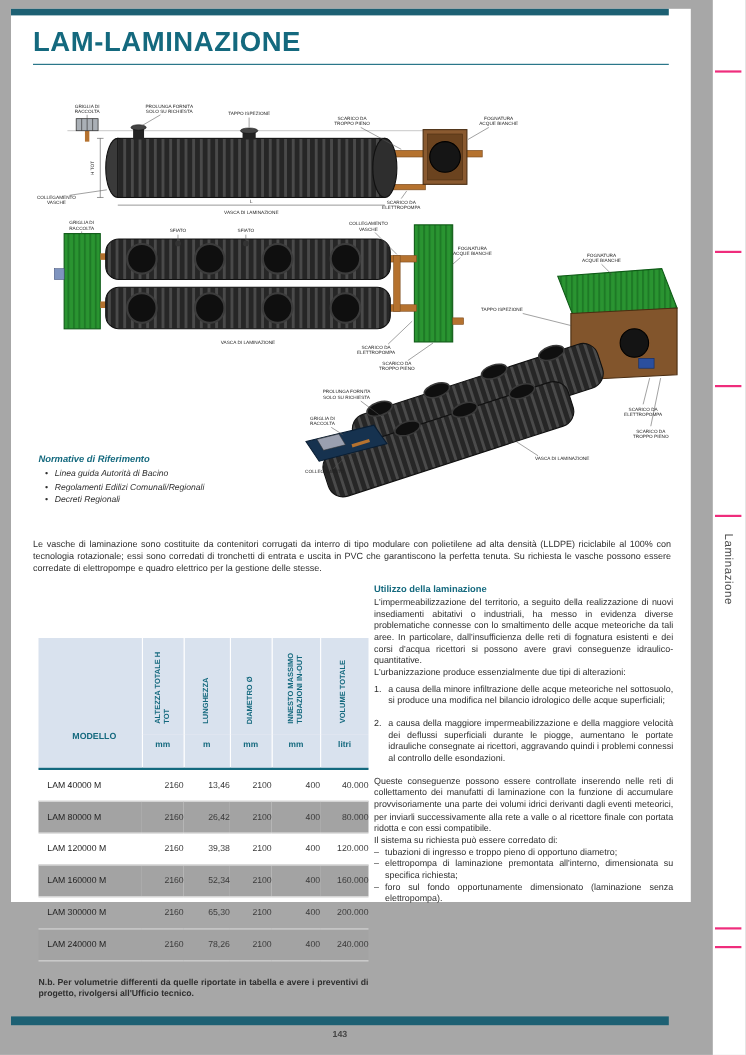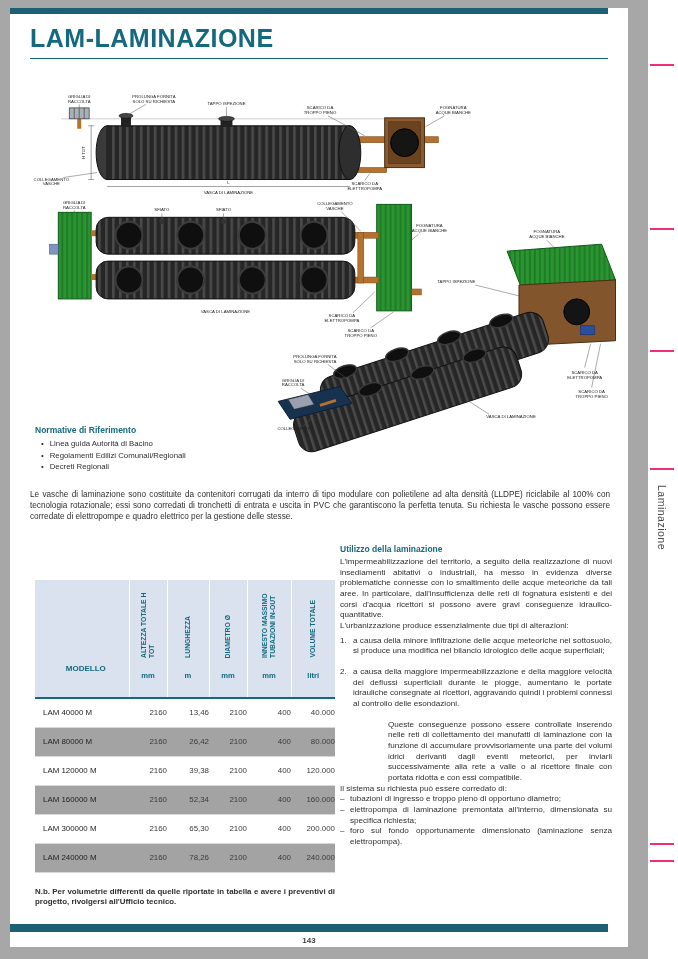--- a/index.html
+++ b/index.html
@@ -4,48 +4,48 @@
 <style>
   * { box-sizing: border-box; margin: 0; padding: 0; }
   html,body { width:678px; height:959px; }
   body {
     background:#a7a7a7;
     position:relative;
     font-family:"Liberation Sans", sans-serif;
     overflow:hidden;
   }
   .page {
-    position:absolute; left:10px; top:8px; width:618px; height:939px;
+    position:absolute; left:10px; top:8px; width:618px; height:812px;
     background:#ffffff;
   }
   .top-bar { position:absolute; left:0; top:0; width:598px; height:6px; background:#1d6073; }
   .title {
     position:absolute; left:20px; top:16px; width:578px;
     font-size:25px; font-weight:bold; color:#14697e; letter-spacing:0.5px;
   }
   .title-rule { position:absolute; left:20px; top:50px; width:578px; height:0; border-top:1px solid #14697e; }
 
   .diagram { position:absolute; left:10px; top:77px; width:600px; height:396px; }
   .dlab { font-size:4.3px; fill:#222222; text-anchor:middle; font-family:"Liberation Sans", sans-serif; }
   .leader { stroke:#555555; stroke-width:0.5; fill:none; }
   .dim { stroke:#444444; stroke-width:0.5; }
 
-  .normative { position:absolute; left:25px; top:417px; width:260px; }
+  .normative { position:absolute; left:25px; top:404px; width:260px;font-style:italic; }
   .norm-title { color:#14697e; font-weight:bold; font-size:8.5px; margin-bottom:3px; }
   .norm-item { display:flex; gap:6px; font-size:7.8px; color:#2e2e2e; line-height:1.5; padding-left:6px; }
 
   .intro {
     position:absolute; left:20px; top:482px; width:580px;
     font-size:8.2px; line-height:1.33; color:#2e2e2e; text-align:justify;
   }
 
-  .right-col { position:absolute; left:330px; top:536px; width:272px; color:#2e2e2e; }
+  .right-col { position:absolute; left:330px; top:522px; width:272px; color:#2e2e2e; }
   .col-heading { color:#14697e; font-weight:bold; font-size:8.5px; margin-bottom:3px; }
   .right-col p { font-size:8.1px; line-height:1.32; text-align:justify; }
-  .gap { margin-top:10px;margin-left:48px; }
+  .gap { margin-top:10px; }
   .num-row, .dash-row { display:flex; font-size:8.1px; line-height:1.32; }
   .num-row + .num-row { margin-top:10px; }
   .num-marker { width:13px; flex:none; }
   .dash-marker { width:10px; flex:none; }
   .num-text, .dash-text { flex:1; text-align:justify; }
   .num-list { margin-top:4px; }
 
   .left-col { position:absolute; left:25px; top:572px; width:300px; }
   table.models { border-collapse:collapse; table-layout:fixed; width:300px; }
   table.models thead th { background:#d9e2ee; border-left:1px solid #ffffff; }

